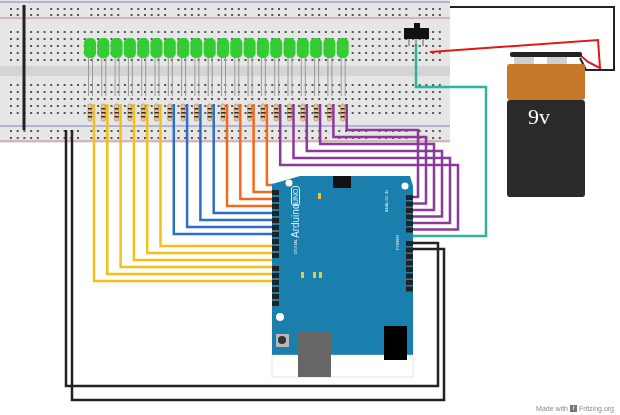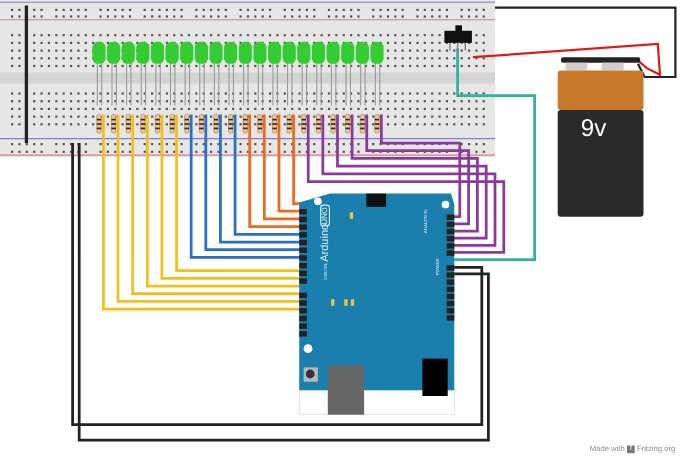--- a/index.html
+++ b/index.html
@@ -1,20 +1,20 @@
 <!DOCTYPE html>
 <html><head>
 <meta charset="utf-8">
 <style>
   html, body { margin:0; padding:0; background:#ffffff; }
   body { width:620px; height:415px; position:relative; overflow:hidden; font-family:"Liberation Sans", sans-serif; }
   #stage { position:absolute; left:0; top:0; width:620px; height:415px; }
   .credit { position:absolute; right:6px; bottom:3px; font-size:7px; color:#8a8a8a; font-family:"Liberation Sans", sans-serif; display:flex; align-items:center; gap:2px; }
   .credit .fz { display:inline-block; width:7px; height:7px; background:#777; color:#fff; font-size:6px; line-height:7px; text-align:center; }
-  .batt-label { position:absolute; left:528px; top:104px; font-size:22px; color:#ffffff; font-family:Liberation Sans, sans-serif; }
+  .batt-label { position:absolute; left:528px; top:104px; font-size:22px; color:#ffffff; font-family:Liberation Serif, serif; }
   .uno-label { position:absolute; font-family:"Liberation Sans", sans-serif; color:#d8eef8; }
 </style>
 </head>
 <body>
 
 <svg id="stage" viewBox="0 0 620 415" xmlns="http://www.w3.org/2000/svg">
 
   <g>
     <rect x="0" y="0" width="450" height="143" fill="#e6e6e6"></rect>
     <line x1="0" y1="2" x2="450" y2="2" stroke="#8080c0" stroke-width="1"></line>

